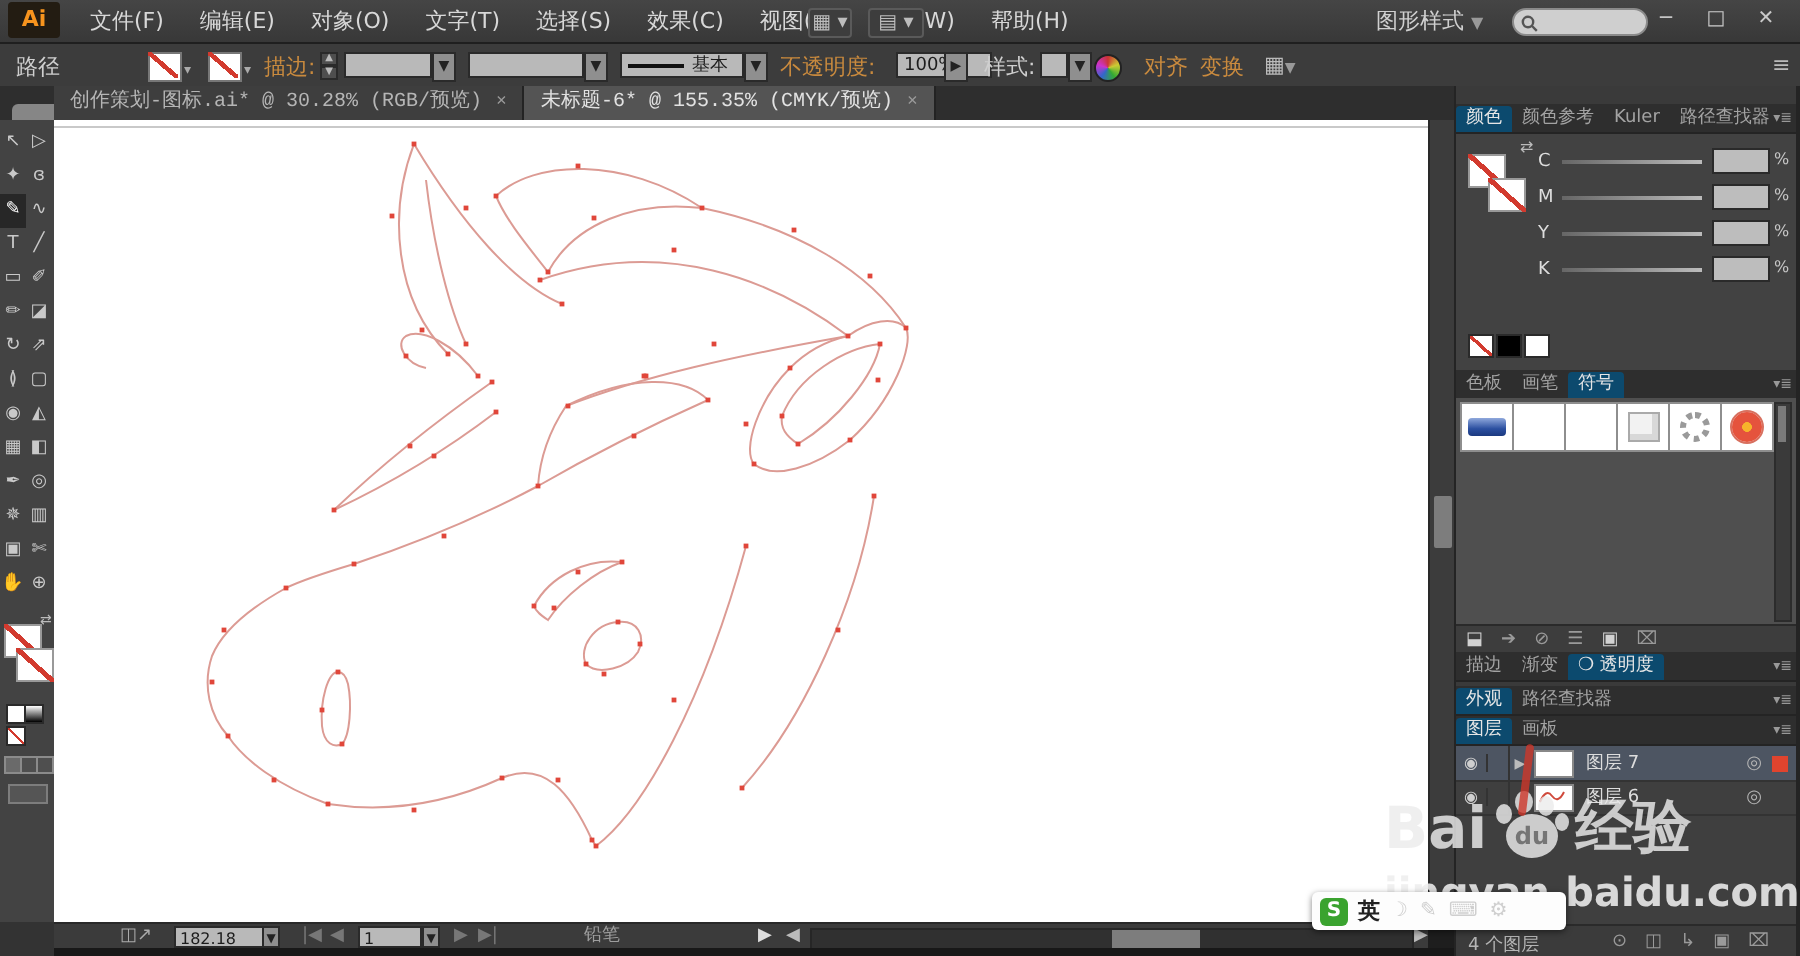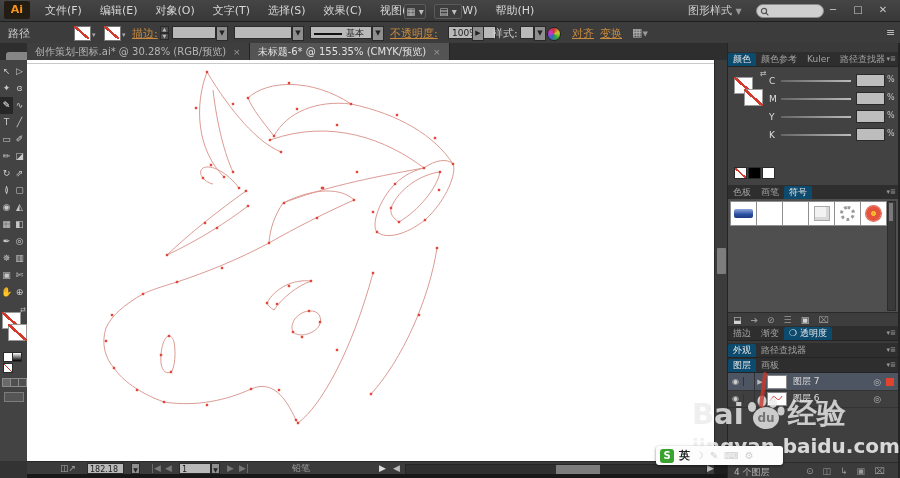--- a/index.html
+++ b/index.html
@@ -16,39 +16,39 @@
   .mb-icon{top:4px;width:20px;height:13px;color:#bdbdbd;font-size:10px;text-align:center;line-height:13px;border:1px solid #5a5a5a;border-radius:2px;background:#3d3d3d;}
   #workspace{left:688px;top:0;line-height:21px;font-size:11px;color:#d0d0d0;}
   #workspace .caret{color:#999;font-size:8px;}
   #searchbox{left:756px;top:4px;width:66px;height:12px;background:#cfcfcf;border-radius:7px;border:1px solid #8a8a8a;}
   #searchbox svg{position:absolute;left:3px;top:2px;}
   #winbtns{left:826px;top:3px;display:flex;gap:11px;}
   .winbtn{width:14px;height:14px;color:#c9c9c9;font-size:10px;text-align:center;line-height:14px;}
   
   #controlbar{left:0;top:22px;width:900px;height:21px;background:#3c3c3c;border-bottom:1px solid #262626;}
   .cb-label{top:4px;font-size:11px;color:#cfcfcf;}
-  .cb-link{top:4px;font-size:11px;color:#c98a3e;text-decoration:underline;}
+  .cb-link{top:4px;font-size:11px;color:#c98a3e;}
   .swatch-none{top:4px;width:15px;height:13px;background:#fff;border:1px solid #777;position:absolute;}
   .swatch-none::after{content:"";position:absolute;left:-1px;top:-1px;width:15px;height:13px;
      background:linear-gradient(to top right,transparent 44%,#d23a2e 44%,#d23a2e 56%,transparent 56%);}
   .mini-caret{top:9px;font-size:7px;color:#aaa;position:absolute;}
   .cb-box{top:4px;height:13px;background:#b9b9b9;border:1px solid #2a2a2a;color:#1d1d1d;font-size:9px;line-height:13px;padding:0 3px;box-sizing:border-box;position:absolute;}
   .cb-dd{top:4px;width:10px;height:13px;background:#8f8f8f;border:1px solid #2a2a2a;color:#222;font-size:7px;text-align:center;line-height:13px;position:absolute;}
   #stepper{left:160px;top:4px;width:9px;height:13px;display:flex;flex-direction:column;}
   #stepper span{flex:1;background:#4e4e4e;border:1px solid #2a2a2a;font-size:5px;color:#bbb;text-align:center;line-height:5px;}
   #line-style-box .ln{display:inline-block;width:28px;height:0;border-top:2px solid #111;vertical-align:middle;margin-right:4px;}
   #recolor{left:547px;top:5px;width:12px;height:12px;border-radius:50%;border:1px solid #222;
            background:conic-gradient(#c33,#cc3,#3a3,#36c,#c3c,#c33);}
   #cb-menu{left:886px;top:4px;color:#bbb;font-size:11px;}
   
   #tabrow{left:0;top:43px;width:900px;height:17px;background:#2e2e2e;}
   #tool-pill{left:6px;top:9px;width:24px;height:8px;background:#868686;border-radius:3px 3px 0 0;}
   #doc-tabs{left:27px;top:0;height:17px;display:flex;}
   .doc-tab{height:17px;line-height:17px;padding:0 8px;font-size:10px;color:#b5b5b5;background:#3e3e3e;
-           border-right:1px solid #232323;white-space:nowrap;}
+           border-right:1px solid #232323;white-space:nowrap;font-family:Liberation Mono, monospace;}
   .doc-tab.active{background:#545454;color:#e2e2e2;}
   .doc-tab .close{margin-left:7px;color:#999;font-size:9px;}
   
   #toolbar{left:0;top:60px;width:27px;height:418px;background:#434343;border-right:1px solid #272727;}
   #tools{left:0;top:3px;width:27px;display:flex;flex-wrap:wrap;}
   .tool{width:13px;height:17px;color:#c9c9c9;font-size:9px;text-align:center;line-height:17px;}
   .tool.active{background:#272727;color:#fff;}
   .fsbox{position:absolute;background:#fff;border:1px solid #999;width:17px;height:15px;}
   .fsbox::after{content:"";position:absolute;inset:-1px;background:linear-gradient(to top right,transparent 45%,#d23a2e 45%,#d23a2e 55%,transparent 55%);}
   .tiny-sq{position:absolute;width:8px;height:8px;border:1px solid #2a2a2a;}
@@ -328,21 +328,21 @@
         <rect x="406.8" y="76.8" width="2.4" height="2.4"></rect>
       </g>
   </svg>
 </div>
 <div id="vscroll" class="abs">
   <div id="vthumb"></div>
 </div>
 
 <div id="statusbar" class="abs">
   <span class="sb" style="left:33px" id="sb-icons"><span>◫</span><span>↗</span></span>
-  <span class="sb sb-box" style="left:60px;width:37px">182.18</span>
+  <span class="sb sb-box" style="left:60px;width:52px">182.18</span>
   <span class="sb sb-dd" style="left:104px">▼</span>
   <span class="sb" style="left:124px;color:#777">|◀</span>
   <span class="sb" style="left:138px;color:#777">◀</span>
   <span class="sb sb-box" style="left:152px;width:32px">1</span>
   <span class="sb sb-dd" style="left:184px">▼</span>
   <span class="sb" style="left:200px;color:#777">▶</span>
   <span class="sb" style="left:212px;color:#777">▶|</span>
   <span class="sb" style="left:265px;color:#9d9d9d">铅笔</span>
   <span class="sb" style="left:352px;color:#ddd">▶</span>
   <span class="sb" style="left:366px;color:#bbb">◀</span>

